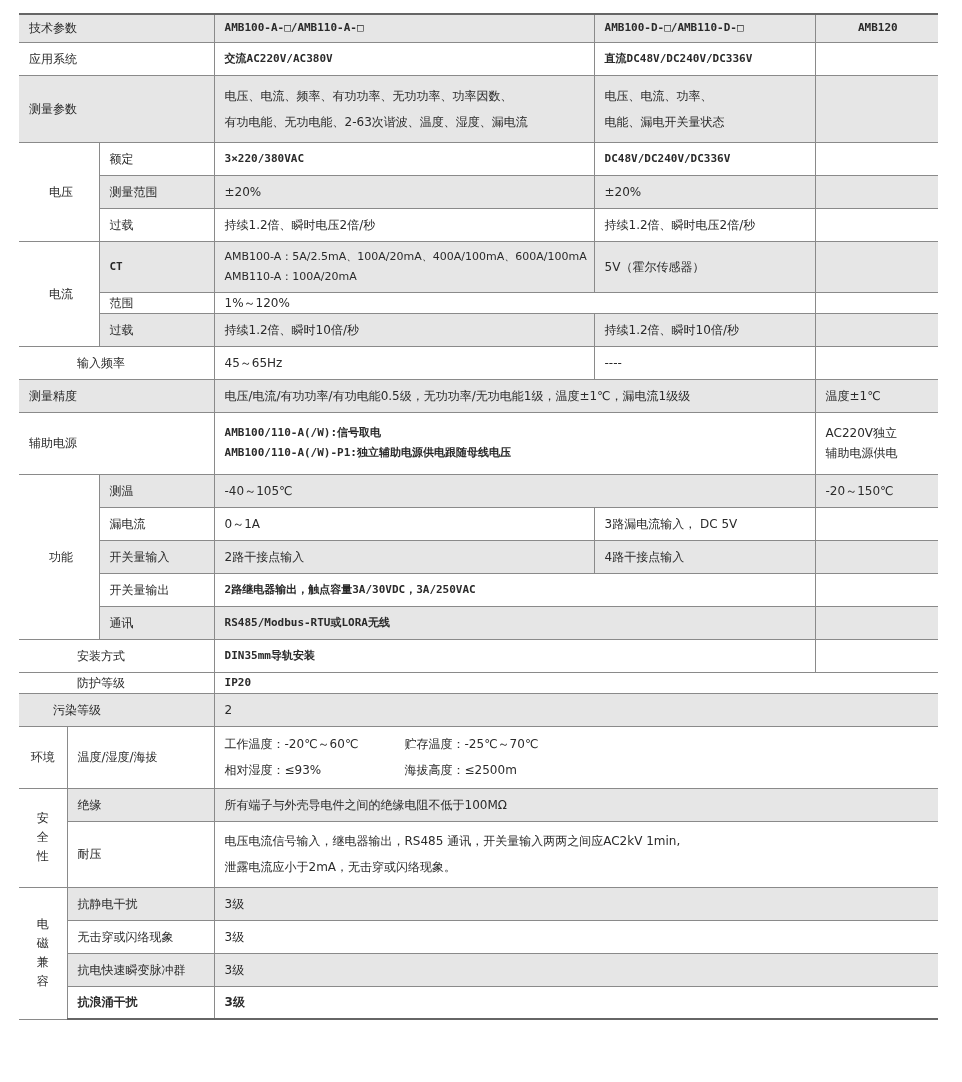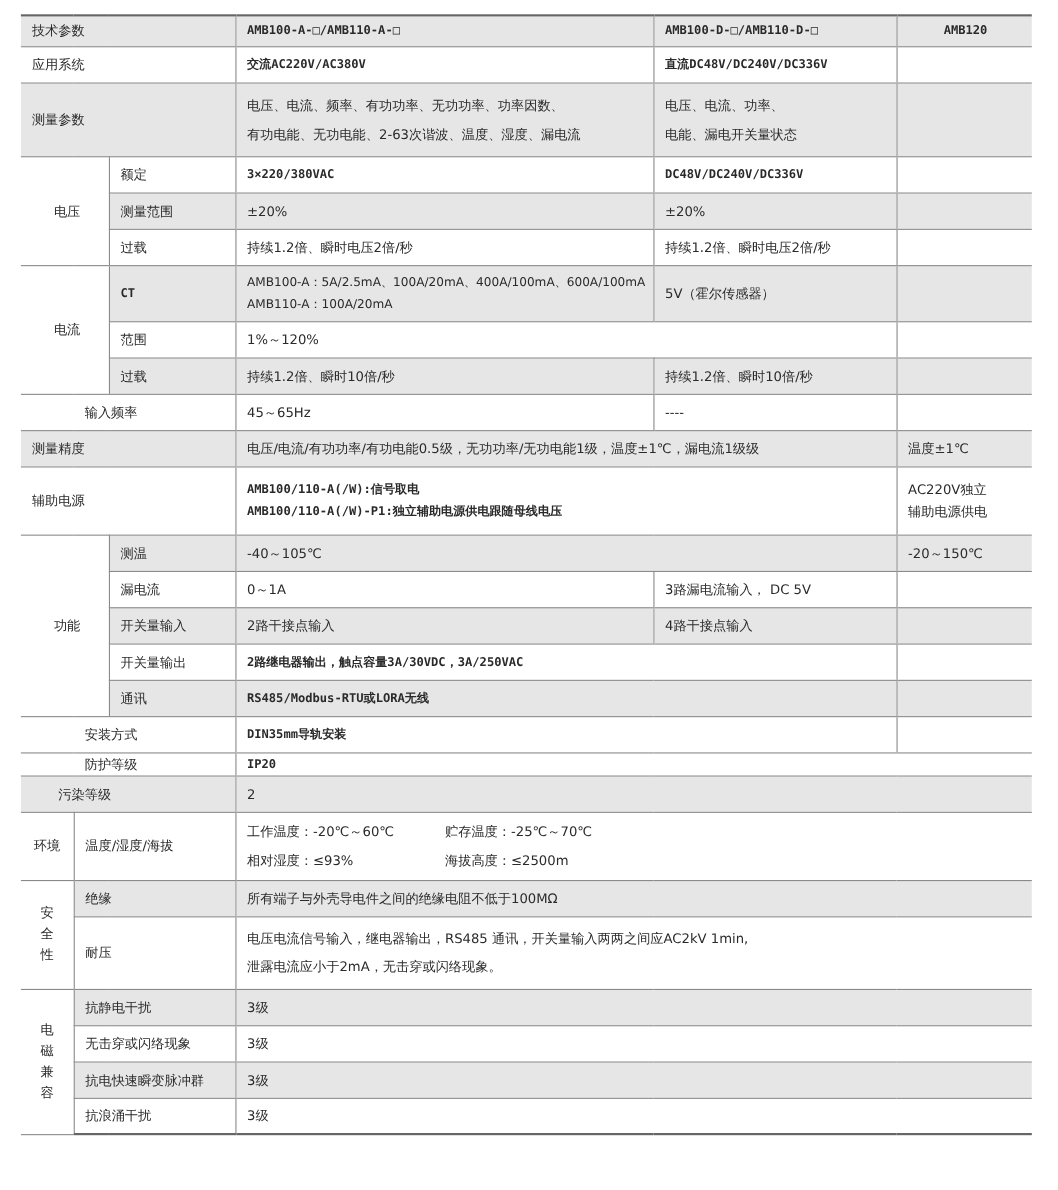--- a/index.html
+++ b/index.html
@@ -5,21 +5,21 @@
   html,body{margin:0;padding:0;background:#ffffff;}
   body{width:962px;height:1082px;position:relative;overflow:hidden;
        font-family:"DejaVu Sans","Liberation Sans",sans-serif;color:#2a2a2a;}
   .page{position:absolute;left:0;top:0;width:962px;height:1082px;}
   table.spec{position:absolute;left:19px;top:13px;width:919px;border-collapse:collapse;
              table-layout:fixed;font-size:12px;}
   table.spec td{border-top:1px solid #8a8a8a;border-bottom:1px solid #8a8a8a;
                 padding:0 8px 0 10px;vertical-align:middle;line-height:20px;
                 overflow:hidden;white-space:nowrap;}
   table.spec tr.first td{border-top:2px solid #666;}
-  table.spec tr.last td{border-bottom:2px solid #666;}
+  table.spec tr.last td{border-bottom:2px solid #666;font-weight:bold;}
   td.vl{border-left:1px solid #8a8a8a;}
   td.g{background:#e6e6e6;}
   td.c{text-align:center;}
   td.mono{font-family:"DejaVu Sans Mono","Liberation Mono",monospace;font-size:11px;font-weight:bold;}
   td.small{font-size:11px;line-height:16px;}
   .vert{display:inline-block;width:14px;white-space:normal;line-height:19px;text-align:center;}
   td.pl60{padding-left:58px;}
 </style>
 </head>
 <body>
@@ -86,21 +86,21 @@
   <tr style="height:51px">
     <td colspan="2" rowspan="3" style="padding-left:30px">电流</td>
     <td class="g vl mono">CT</td>
     <td class="g vl small">
       <div>AMB100-A：5A/2.5mA、100A/20mA、400A/100mA、600A/100mA</div>
       <div>AMB110-A：100A/20mA</div>
     </td>
     <td class="g vl">5V（霍尔传感器）</td>
     <td class="g vl"></td>
   </tr>
-  <tr style="height:33px">
+  <tr style="height:21px">
     <td class="vl">范围</td>
     <td colspan="2" class="vl">1%～120%</td>
     <td class="vl"></td>
   </tr>
   <tr style="height:33px">
     <td class="g vl">过载</td>
     <td class="g vl">持续1.2倍、瞬时10倍/秒</td>
     <td class="g vl">持续1.2倍、瞬时10倍/秒</td>
     <td class="g vl"></td>
   </tr>

